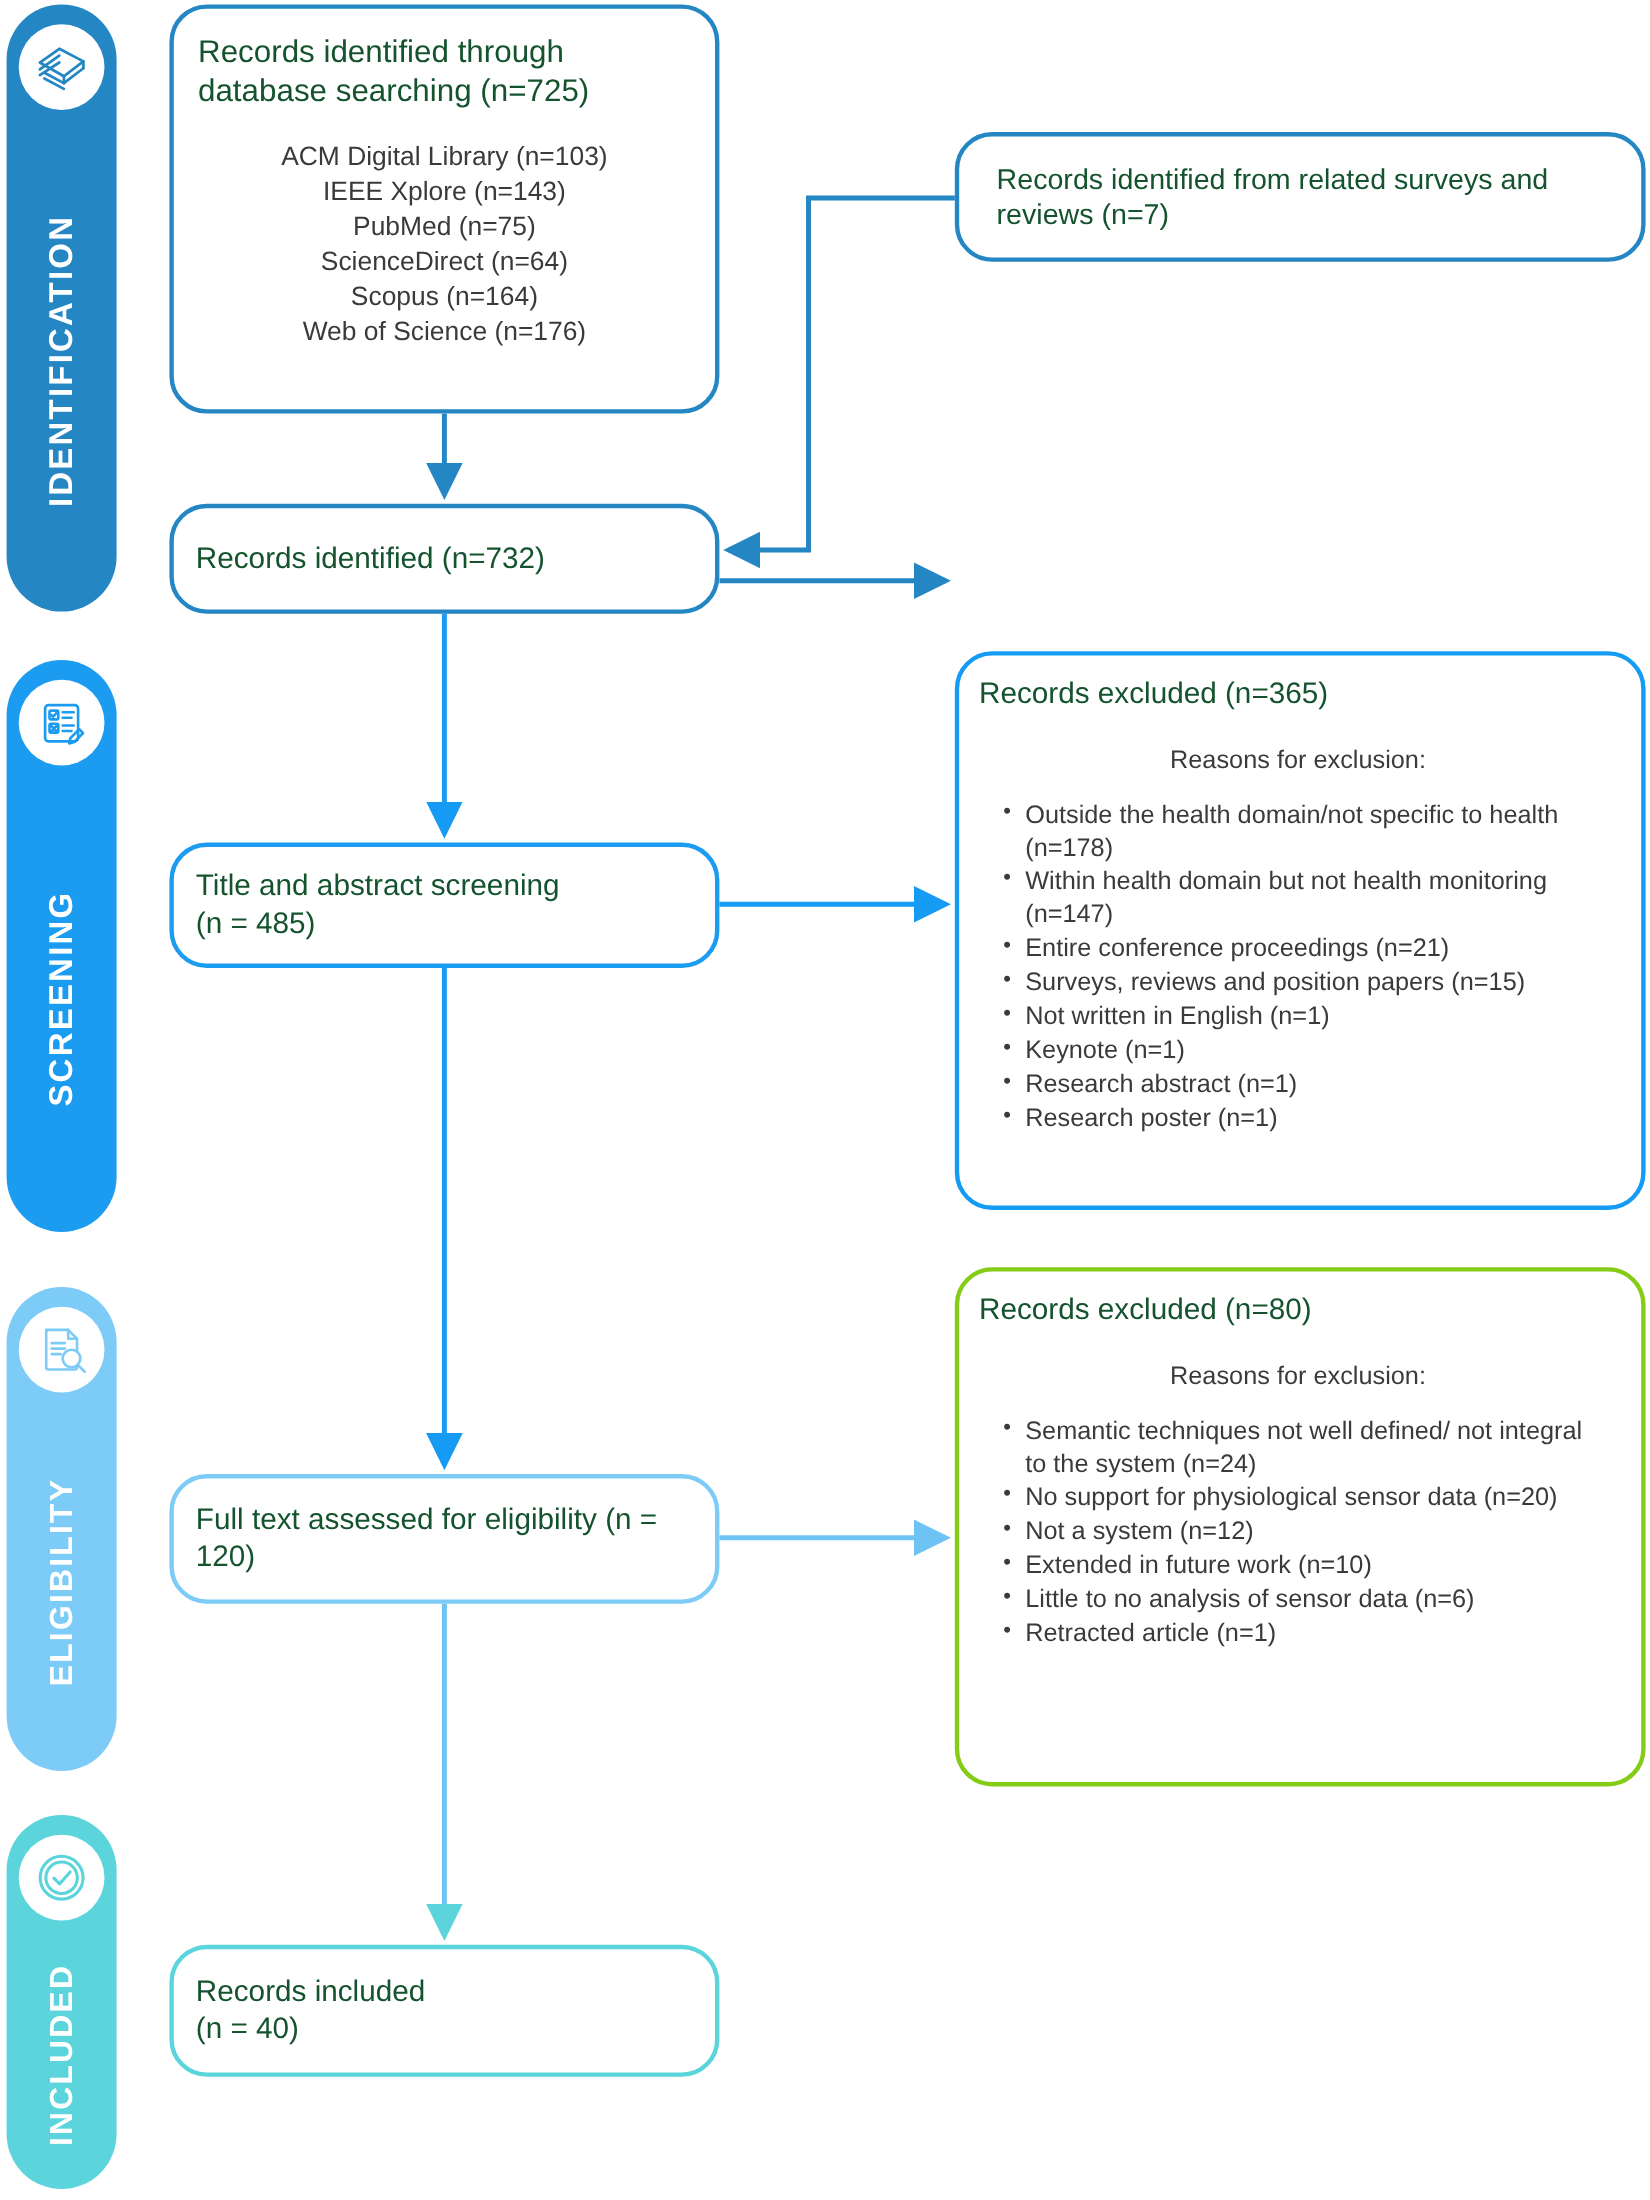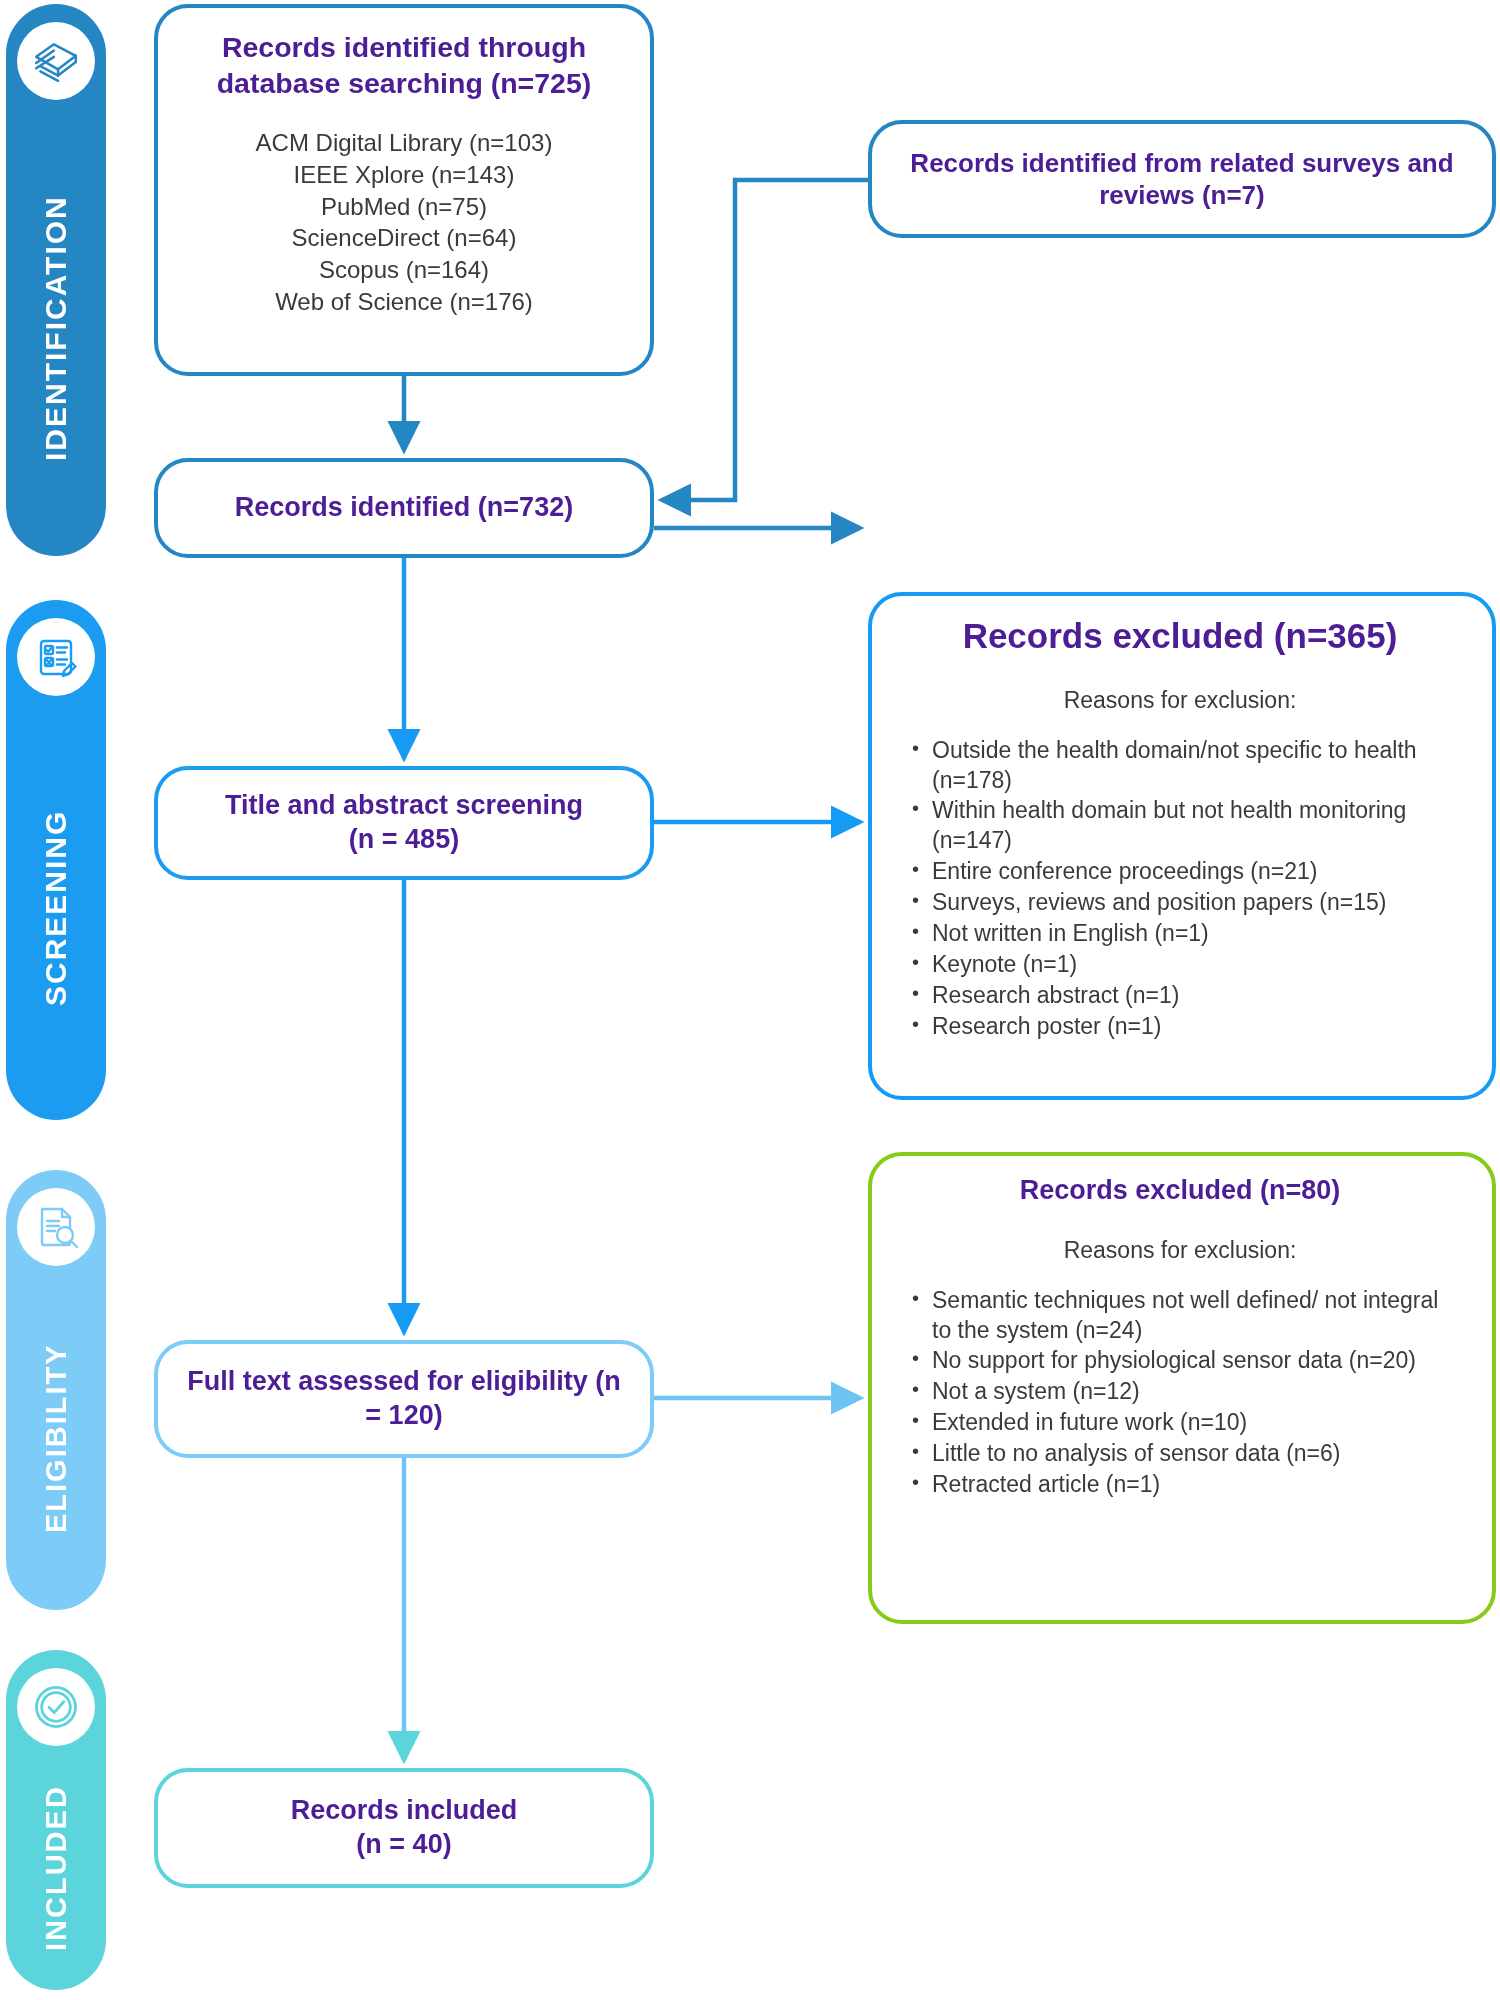--- a/index.html
+++ b/index.html
@@ -61,23 +61,23 @@
   
   .box {
     position: absolute;
     background: #ffffff;
     border-radius: 34px;
     display: flex;
     flex-direction: column;
     z-index: 3;
   }
   .box .title {
-    font-weight: bold;
-    color: #4c1d95;
-    text-align: center;
+    font-weight: normal;
+    color: #14532d;
+    text-align: left;
     line-height: 1.25;
   }
   .box .sub {
     color: #3A3A3A;
     text-align: center;
     line-height: 1.32;
   }
   .box .reasons-head {
     color: #3A3A3A;
     text-align: center;
@@ -135,21 +135,21 @@
     justify-content: center;
     padding: 0 24px;
   }
   #box-duplicates .title { font-size: 26px; }
 
   #box-excl1 {
     left: 868px; top: 592px; width: 628px; height: 508px;
     border: 4px solid #159BF3;
     padding: 18px 22px 14px 18px;
   }
-  #box-excl1 .title { font-size: 35px; }
+  #box-excl1 .title { font-size: 27px; }
   #box-excl1 .reasons-head { font-size: 23px; margin-top: 28px; margin-bottom: 4px; }
   #box-excl1 ul li { font-size: 23px; }
 
   #box-excl2 {
     left: 868px; top: 1152px; width: 628px; height: 472px;
     border: 4px solid #84cc16;
     padding: 18px 22px 14px 18px;
   }
   #box-excl2 .title { font-size: 27px; }
   #box-excl2 .reasons-head { font-size: 23px; margin-top: 28px; margin-bottom: 4px; }

